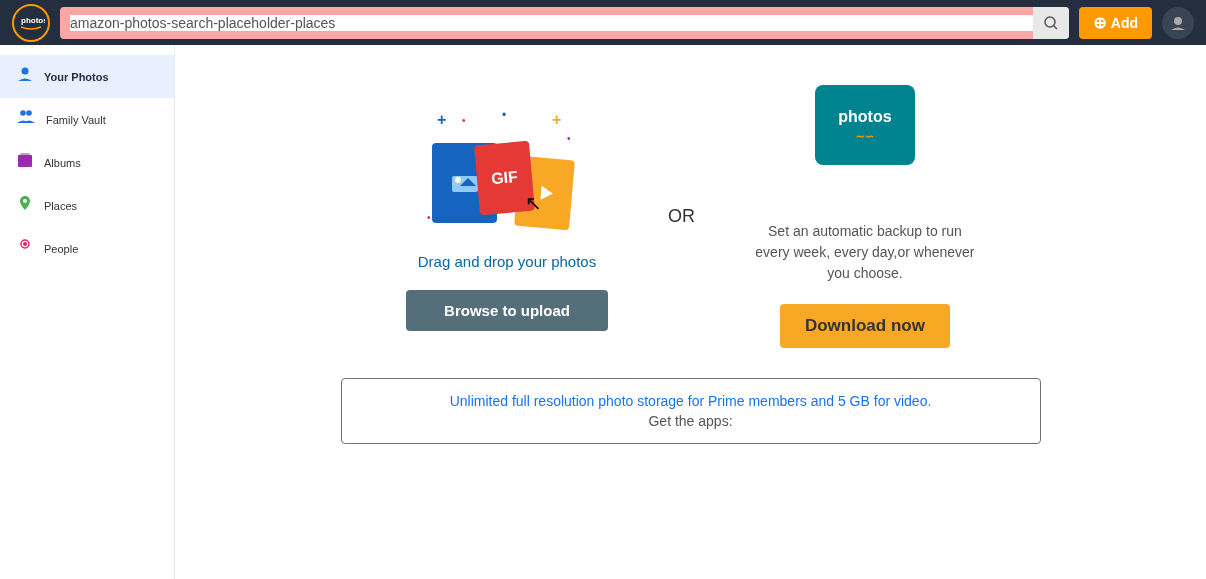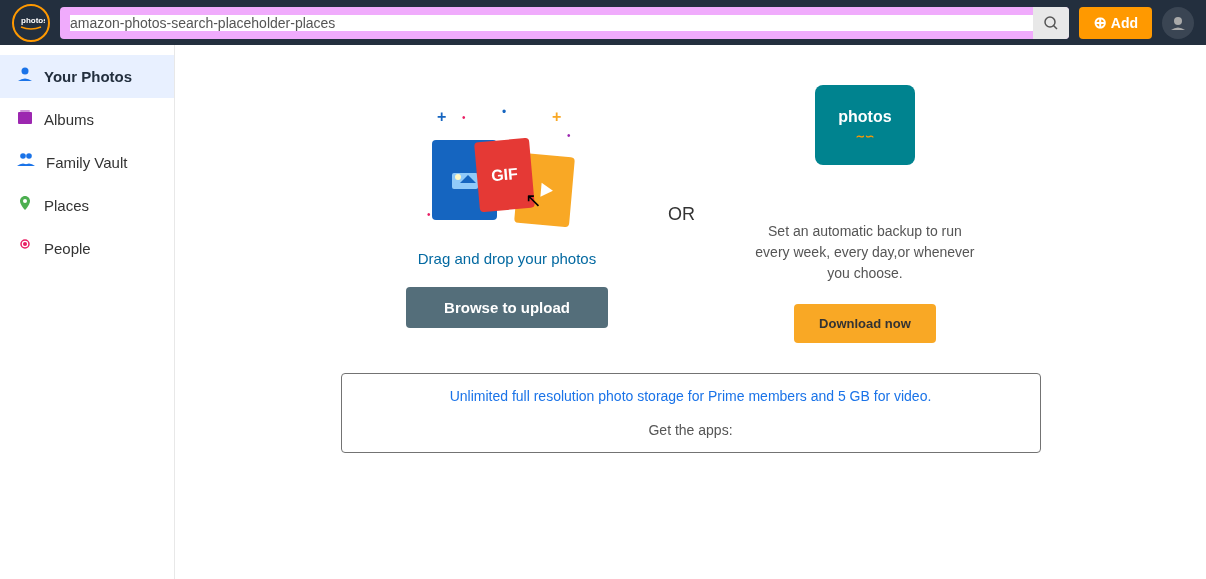--- a/index.html
+++ b/index.html
@@ -25,21 +25,21 @@
       background: #232f3e;
       border-radius: 50%;
       border: 2px solid #ff9900;
       display: flex;
       align-items: center;
       justify-content: center;
     }
     .search-bar {
       flex: 1;
       height: 32px;
-      background: #f0abfc;
+      background: #fca5a5;
       border-radius: 4px;
       display: flex;
       align-items: center;
       padding: 0 10px;
     }
     .search-input {
       border: none;
       outline: none;
       flex: 1;
       font-size: 14px;
@@ -95,21 +95,21 @@
       background: #fff;
       border-right: 1px solid #e8e8e8;
       padding-top: 10px;
     }
     .sidebar-item {
       display: flex;
       align-items: center;
       gap: 10px;
       padding: 10px 16px;
       cursor: pointer;
-      font-size: 15px;
+      font-size: 11px;
       color: #333;
       text-decoration: none;
     }
     .sidebar-item.active {
       background: #e8f0ff;
       color: #232f3e;
       font-weight: bold;
     }
     .sidebar-icon {
       font-size: 17px;
@@ -252,21 +252,21 @@
       line-height: 1.5;
       margin-top: 36px;
     }
 
     .download-btn {
       background: #f9a825;
       color: #333;
       border: none;
       padding: 12px 25px;
       border-radius: 4px;
-      font-size: 13px;
+      font-size: 17px;
       cursor: pointer;
       font-weight: bold;
     }
 
     
     .bottom-banner {
       width: 100%;
       max-width: 700px;
       border: 1px solid #737373;
       border-radius: 4px;
@@ -274,21 +274,21 @@
       text-align: center;
       margin-top: 30px;
     }
     .banner-line1 {
       font-size: 14px;
       color: #1a73e8;
     }
     .banner-line2 {
       font-size: 14px;
       color: #555;
-      margin-top: 18px;
+      margin-top: 4px;
     }
   </style>
 </head>
 <body>
 
 <div class="header">
   <div class="logo-area">
     <div class="logo-circle">
       <svg width="28" height="28" viewBox="0 0 28 28" fill="none">
         <text x="4" y="14" fill="white" font-size="8" font-weight="bold">photos</text>
@@ -325,42 +325,42 @@
       <span class="sidebar-icon icon-person">
         <svg width="18" height="18" viewBox="0 0 18 18" fill="none">
           <circle cx="9" cy="6" r="3.5" fill="#1a73e8"></circle>
           <path d="M2 16 Q9 11 16 16" fill="#1a73e8"></path>
         </svg>
       </span>
       <span>Your Photos</span>
     </div>
 
     <div class="sidebar-item">
-      <span class="sidebar-icon icon-album">
-        <svg width="18" height="18" viewBox="0 0 18 18" fill="none">
-          <rect x="2" y="4" width="14" height="12" rx="1" fill="#9c27b0"></rect>
-          <rect x="4" y="2" width="10" height="2" rx="1" fill="#ce93d8"></rect>
-        </svg>
-      </span>
-      <span>Albums</span>
-    </div>
-
-    <div class="sidebar-item">
       <span class="sidebar-icon icon-family">
         <svg width="20" height="18" viewBox="0 0 20 18" fill="none">
           <circle cx="7" cy="5" r="2.8" fill="#1a73e8"></circle>
           <circle cx="13" cy="5" r="2.8" fill="#1a73e8"></circle>
           <path d="M1 15 Q7 10 13 15" fill="#1a73e8"></path>
           <path d="M7 15 Q13 10 19 15" fill="#1a73e8"></path>
         </svg>
       </span>
       <span>Family Vault</span>
     </div>
 
     <div class="sidebar-item">
+      <span class="sidebar-icon icon-album">
+        <svg width="18" height="18" viewBox="0 0 18 18" fill="none">
+          <rect x="2" y="4" width="14" height="12" rx="1" fill="#9c27b0"></rect>
+          <rect x="4" y="2" width="10" height="2" rx="1" fill="#ce93d8"></rect>
+        </svg>
+      </span>
+      <span>Albums</span>
+    </div>
+
+    <div class="sidebar-item">
       <span class="sidebar-icon icon-places">
         <svg width="18" height="18" viewBox="0 0 18 18" fill="none">
           <path d="M9 2 C6 2 4 4.5 4 7 C4 11 9 16 9 16 C9 16 14 11 14 7 C14 4.5 12 2 9 2Z" fill="#4caf50"></path>
           <circle cx="9" cy="7" r="2" fill="white"></circle>
         </svg>
       </span>
       <span>Places</span>
     </div>
 
     <div class="sidebar-item">

